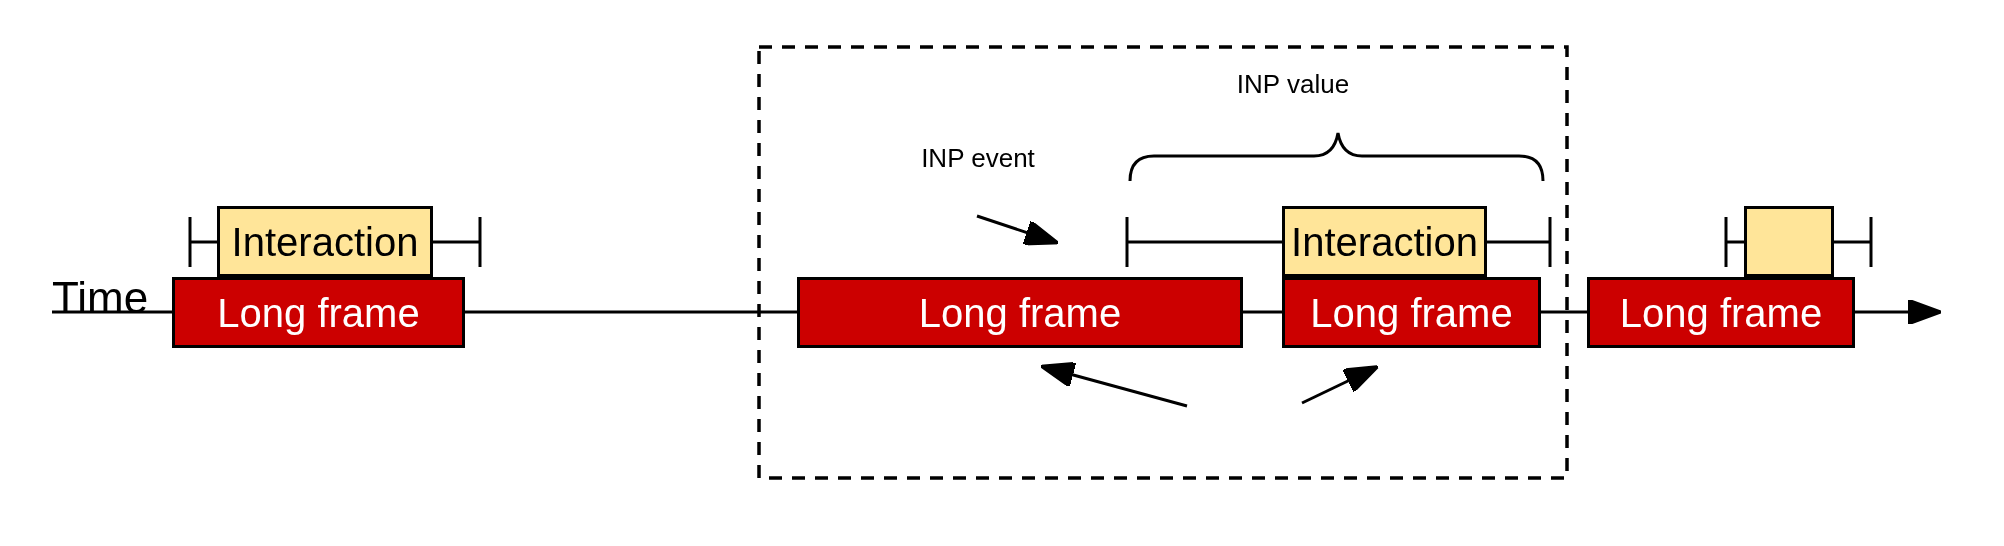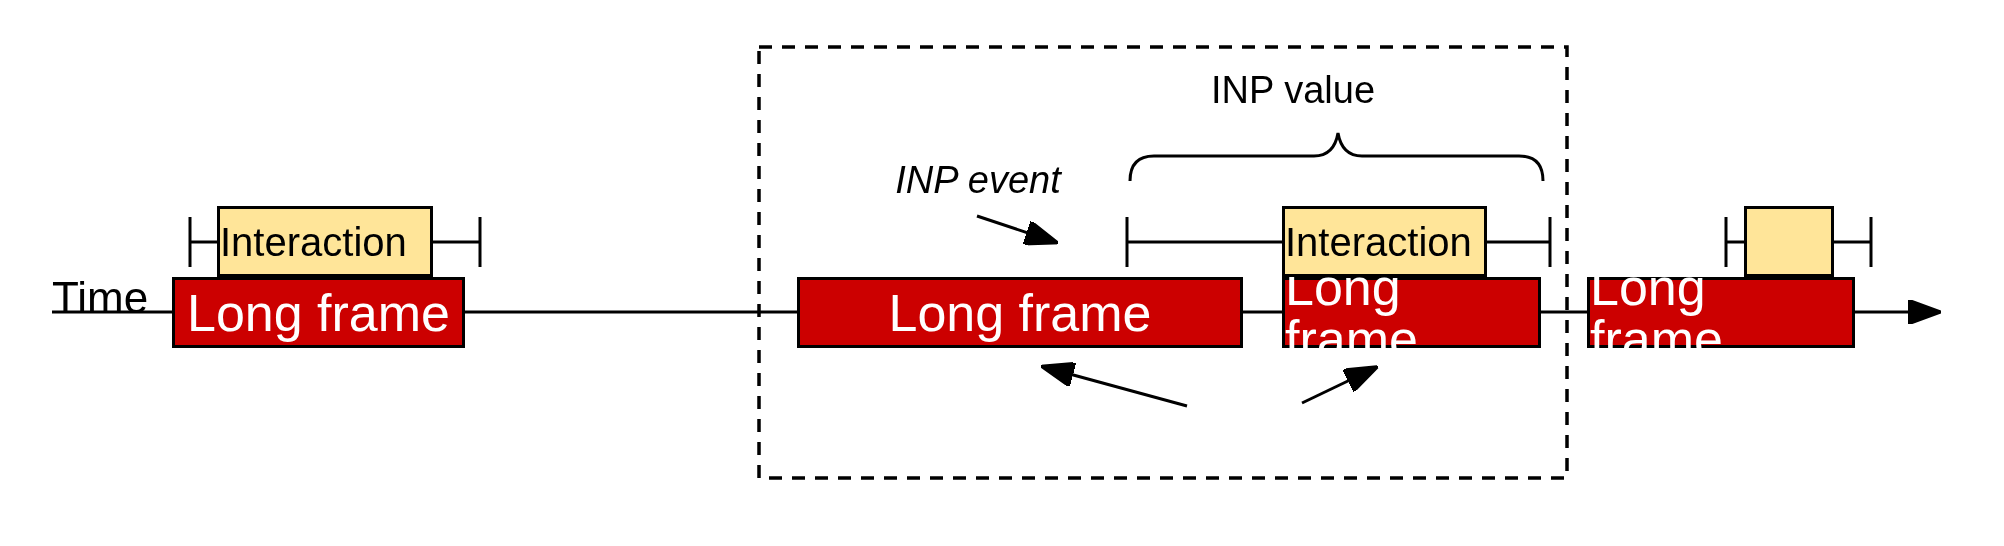--- a/index.html
+++ b/index.html
@@ -12,40 +12,40 @@
   }
   #overlay{position:absolute;left:0;top:0;width:2004px;height:546px;}
   .frame-box{
     position:absolute;
     top:277px;height:71px;
     background:var(--long-frame-fill,#cc0000);
     border:3px solid var(--outline,#000);
     box-sizing:border-box;
     display:flex;align-items:center;justify-content:center;
     color:var(--frame-text,#fff);
-    font-size:52px;
+    font-size:40px;
     line-height:1;
     z-index:2;
   }
   .interaction-box{
     position:absolute;
     top:206px;height:71px;
     background:var(--interaction-fill,#ffe599);
     border:3px solid var(--outline,#000);
     box-sizing:border-box;
-    display:flex;align-items:center;justify-content:flex-start;
+    display:flex;align-items:center;justify-content:center;
     color:#000;
     font-size:40px;
     line-height:1;
     z-index:3;
   }
   .label{
     position:absolute;
     color:#000;
-    font-size:38px;
+    font-size:26px;
     line-height:1.1;
     white-space:nowrap;
     z-index:4;
   }
   .label.centered{transform:translateX(-50%);}
   svg line, svg path, svg rect{stroke:var(--outline,#000);}
 </style>
 </head>
 <body>
 
@@ -103,16 +103,16 @@
 
   <div class="interaction-box" style="left:217px;width:216px;">
     <span>Interaction</span>
   </div>
   <div class="interaction-box" style="left:1282px;width:205px;">
     <span>Interaction</span>
   </div>
   <div class="interaction-box" style="left:1744px;width:90px;"></div>
 
   <div class="label" style="left:52px;top:274px;font-size:44px;">Time</div>
-  <div class="label centered" style="left:978px;top:160px;font-style:italic;">INP event</div>
+  <div class="label centered" style="left:978px;top:144px;">INP event</div>
   <div class="label centered" style="left:1293px;top:70px;">INP value</div>
 
 </div>
 
 </body></html>

